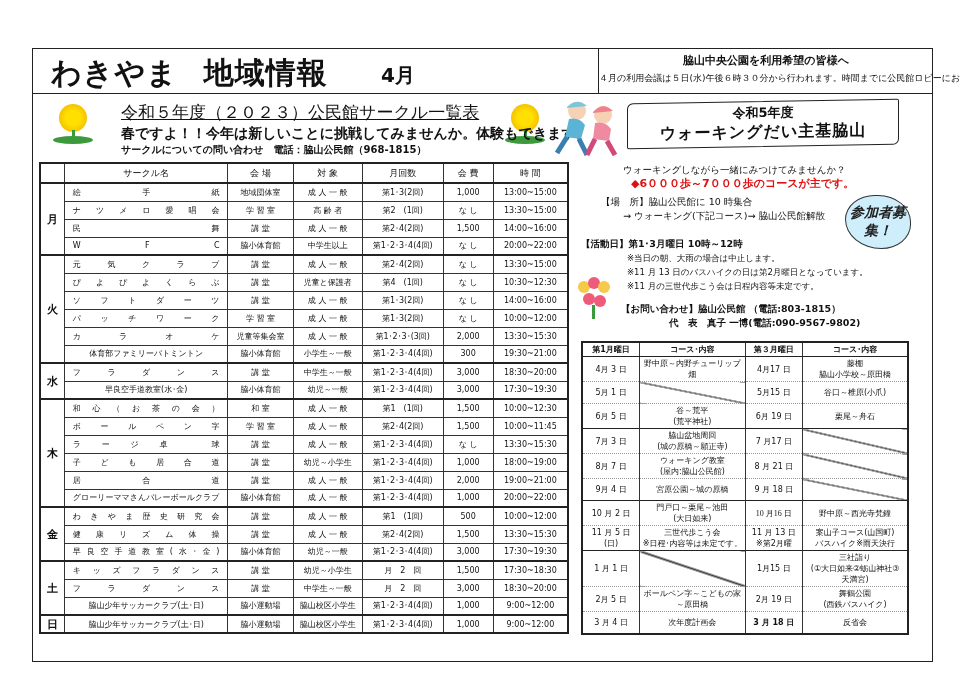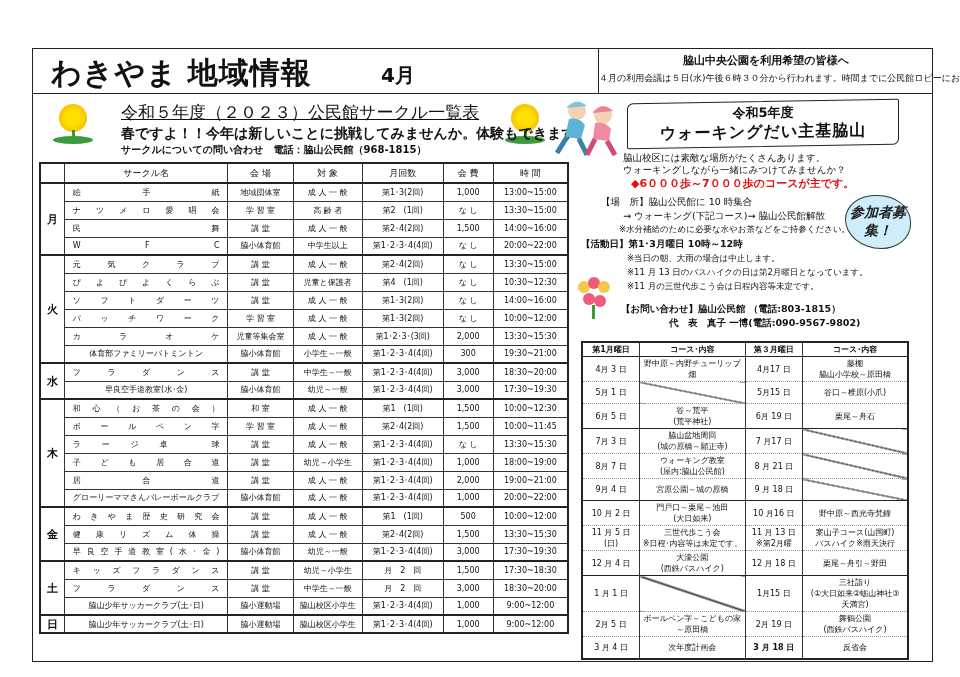--- a/index.html
+++ b/index.html
@@ -4,21 +4,21 @@
 <style>
   * { box-sizing: border-box; margin: 0; padding: 0; }
   html, body { width: 960px; height: 677px; background: #fff; overflow: hidden; }
   body { font-family: "DejaVu Sans", sans-serif; color: #111; position: relative; }
 
   .page { position: absolute; left: 32px; top: 48px; width: 901px; height: 614px; border: 1px solid #222; }
 
   
   .hdr-left { position: absolute; left: 0; top: 0; width: 566px; height: 45px; border-bottom: 1px solid #222; border-right: 1px solid #222; }
   .hdr-title { position: absolute; left: 18px; top: 4px; font-size: 30px; font-weight: bold; letter-spacing: 1px; }
-  .hdr-title .t2 { margin-left: 10px; }
+  .hdr-title .t2 { margin-left: 26px; }
   .hdr-month { position: absolute; left: 348px; top: 13px; font-size: 20px; font-weight: bold; }
   .hdr-right { position: absolute; left: 566px; top: 0; width: 334px; height: 45px; border-bottom: 1px solid #222; }
   .hr-title { position: absolute; left: 0; width: 100%; top: 4px; text-align: center; font-size: 11px; font-weight: bold; }
   .hr-text { position: absolute; left: 0; width: 100%; top: 23px; text-align: center; font-size: 9px; white-space: nowrap; }
 
   
   .circle-title { position: absolute; left: 88px; top: 52px; font-size: 17px; font-weight: normal; text-decoration: underline; white-space: nowrap; }
   .circle-sub1 { position: absolute; left: 88px; top: 76px; font-size: 14px; font-weight: bold; white-space: nowrap; }
   .circle-sub2 { position: absolute; left: 88px; top: 94px; font-size: 10px; font-weight: bold; white-space: nowrap; }
 
@@ -331,29 +331,27 @@
     <circle cx="50" cy="18" r="9" fill="#f6d2b5"></circle>
     <path d="M40 15 Q50 4 60 14 L40 16 Z" fill="#f08090"></path>
     <path d="M42 26 Q52 24 58 32 L56 44 L40 42 Z" fill="#f08aa0"></path>
     <path d="M42 42 L34 58 M54 44 L62 58" stroke="#d04a7a" stroke-width="5" fill="none"></path>
   </svg>
 
   <div class="banner">
     <div class="b1">令和5年度</div>
     <div class="b2">ウォーキングだい主基脇山</div>
   </div>
-  <div class="w-intro1">脇山校区には素敵な場所がたくさんあります。</div>
   <div class="w-intro2">ウォーキングしながら一緒にみつけてみませんか？</div>
   <div class="w-intro3">◆6０００歩～7０００歩のコースが主です。</div>
 
   <div class="cloud">参加者募集！</div>
 
   <div class="info" style="left:568px; top:147px;">【場　所】脇山公民館に 10 時集合</div>
   <div class="info" style="left:590px; top:161px;">→ ウォーキング(下記コース)→ 脇山公民館解散</div>
-  <div class="info small" style="left:586px; top:175px;">※水分補給のために必要な水やお茶などをご持参ください。</div>
   <div class="info bold" style="left:548px; top:189px;">【活動日】第1･3月曜日 10時～12時</div>
   <div class="info small" style="left:594px; top:204px;">※当日の朝、大雨の場合は中止します。</div>
   <div class="info small" style="left:594px; top:218px;">※11 月 13 日のバスハイクの日は第2月曜日となっています。</div>
   <div class="info small" style="left:594px; top:232px;">※11 月の三世代歩こう会は日程内容等未定です。</div>
 
   <div class="flowers2">
     <div class="fl" style="left:0;top:4px;background:#f7c948;"></div>
     <div class="fl" style="left:10px;top:0;background:#ef5b7a;"></div>
     <div class="fl" style="left:20px;top:4px;background:#f7c948;"></div>
     <div class="fl" style="left:5px;top:16px;background:#ef5b7a;"></div>
@@ -411,40 +409,33 @@
         <tr>
           <td class="date" style="white-space: pre-line;">9月 4 日</td>
           <td class="course" style="white-space: pre-line;">宮原公園～城の原橋</td>
           <td class="date" style="white-space: pre-line;">9 月 18 日</td>
           <td class="course diag" style="white-space: pre-line;"></td>
         </tr>
         <tr class="strong">
           <td class="date" style="white-space: pre-line;">10 月 2 日</td>
           <td class="course" style="white-space: pre-line;">門戸口～栗尾～池田
 (大日如来)</td>
-          <td class="date" style="white-space: pre-line;">10 月16 日</td>
+          <td class="date" style="white-space: pre-line; font-family: Liberation Serif, serif;">10 月16 日</td>
           <td class="course" style="white-space: pre-line;">野中原～西光寺梵鐘</td>
         </tr>
         <tr>
           <td class="date bold" style="white-space: pre-line;">11 月 5 日
 (日)</td>
           <td class="course" style="white-space: pre-line;">三世代歩こう会
 ※日程･内容等は未定です。</td>
           <td class="date bold" style="white-space: pre-line;">11 月 13 日
 ※第2月曜</td>
           <td class="course" style="white-space: pre-line;">案山子コース(山国町)
 バスハイク※雨天決行</td>
         </tr>
-        <tr>
-          <td class="date" style="white-space: pre-line;">12 月 4 日</td>
-          <td class="course" style="white-space: pre-line;">大濠公園
-(西鉄バスハイク)</td>
-          <td class="date" style="white-space: pre-line;">12 月 18 日</td>
-          <td class="course" style="white-space: pre-line;">栗尾～舟引～野田</td>
-        </tr>
         <tr class="strong">
           <td class="date" style="white-space: pre-line;">1 月 1 日</td>
           <td class="course diag" style="white-space: pre-line;"></td>
           <td class="date" style="white-space: pre-line;">1月15 日</td>
           <td class="course" style="white-space: pre-line;">三社詣り
 (①大日如来②蛎山神社③
 天満宮)</td>
         </tr>
         <tr>
           <td class="date" style="white-space: pre-line;">2月 5 日</td>

